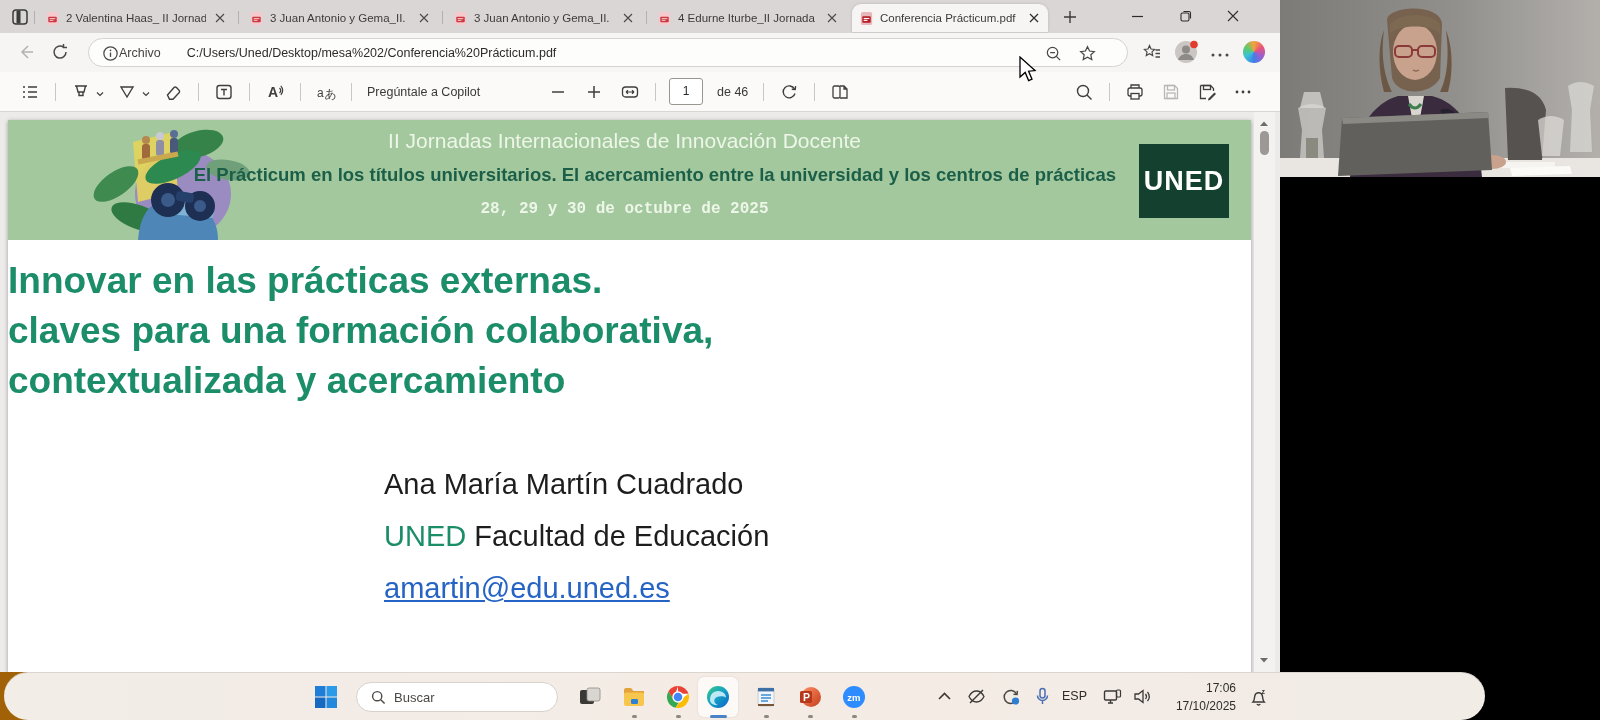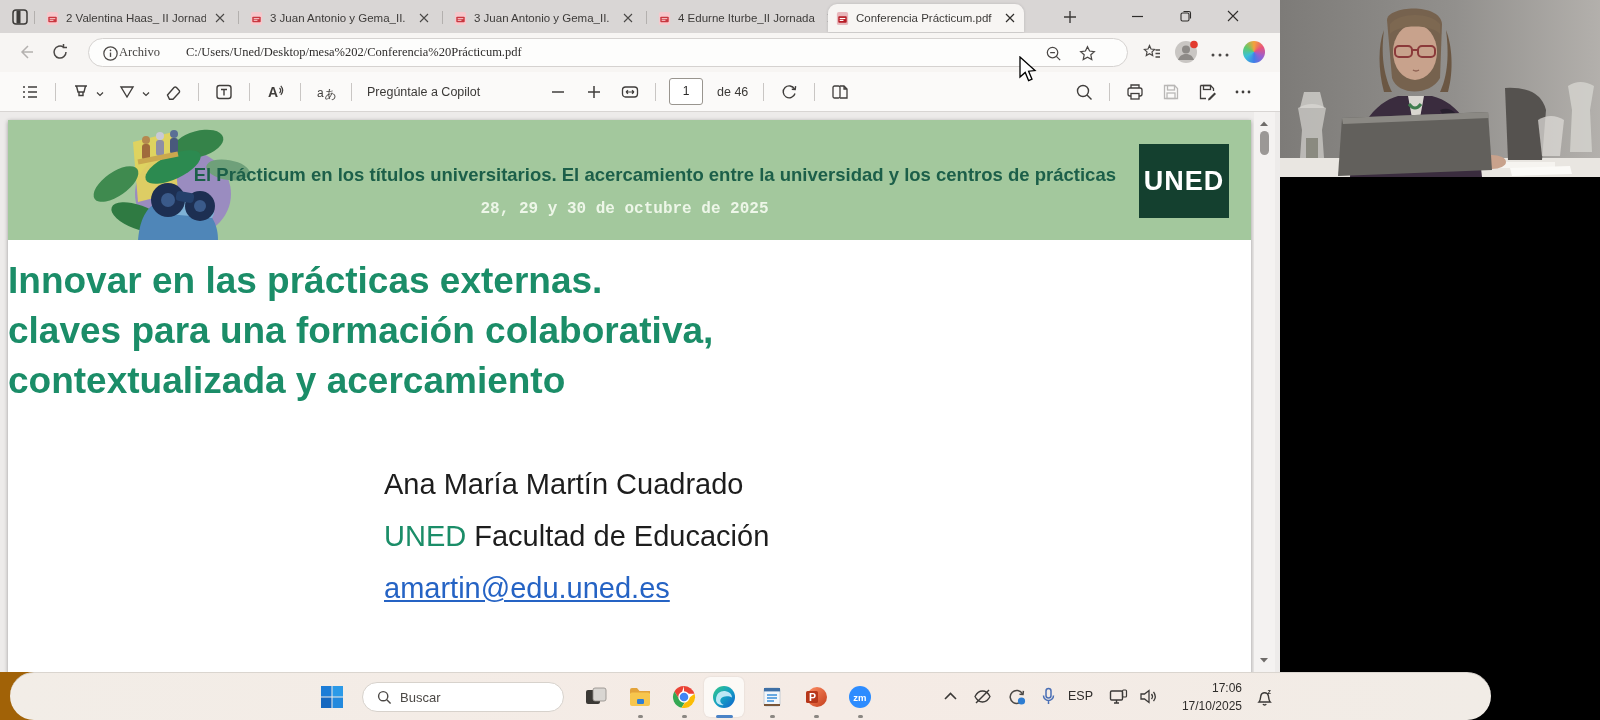--- a/index.html
+++ b/index.html
@@ -17,21 +17,21 @@
   .tab .label { flex:1; white-space:nowrap; overflow:hidden; }
   .tab-divider { position:absolute; top:11px; width:1px; height:13px; background:#b3b0ae; }
   .favicon { width:15px; height:15px; flex:0 0 15px; }
   .tab-close { width:15px; height:15px; flex:0 0 15px; display:flex; align-items:center; justify-content:center; }
   .newtab { position:absolute; top:7px; width:20px; height:20px; }
   .win-ctl { position:absolute; top:0; width:45px; height:32px; display:flex; align-items:center; justify-content:center; }
 
   
   #addrbar { position:absolute; left:0; top:33px; width:1280px; height:39px; background:#f7f5f3; }
   .nav-ic { position:absolute; top:9px; width:20px; height:20px; }
-  #urlpill { position:absolute; left:88px; top:5px; width:1040px; height:29px; background:#fdfdfc; border:1px solid #d5d2d0; border-radius:15px; display:flex; align-items:center; font-size:12.5px; color:#3d3b39;font-family:Liberation Serif, serif; }
+  #urlpill { position:absolute; left:88px; top:5px; width:1040px; height:29px; background:#fdfdfc; border:1px solid #d5d2d0; border-radius:15px; display:flex; align-items:center; font-size:12.5px; color:#3d3b39; }
   #urlpill .badge { margin-left:30px; font-weight:400; color:#454341; }
   #urlpill .url { margin-left:26px; color:#2e2c2b; }
   .pill-ic { position:absolute; top:5px; width:19px; height:19px; }
 
   
   #pdftb { position:absolute; left:0; top:72px; width:1280px; height:40px; background:#fbfaf9; border-bottom:1px solid #d8d5d3; }
   .tb-group { position:absolute; top:0; height:39px; display:flex; align-items:center; }
   .tb-ic { width:20px; height:20px; margin:0 8px; }
   .tb-chev { width:10px; height:10px; margin:4px 4px 0 -4px; }
   .tb-sep { width:1px; height:18px; background:#c9c6c4; margin:0 7px; }
@@ -49,21 +49,21 @@
   #slide-title { position:absolute; left:0; right:0; top:136px; text-align:left; font-weight:700; font-size:37px; line-height:50px; }
   #authors { position:absolute; left:376px; top:338px; font-size:29px; line-height:52px; color:#1d1d1d; }
   #authors .email { text-decoration:underline; }
 
   
   #vscroll { position:absolute; left:1254px; top:112px; width:21px; height:560px; background:#f4f2f1; }
   #vscroll .arr { position:absolute; left:4px; width:12px; height:12px; }
   #vthumb { position:absolute; left:6px; top:19px; width:9px; height:24px; background:#9b9896; border-radius:5px; }
 
   
-  #taskbar { position:absolute; left:10px; top:672px; width:1481px; height:48px; background:linear-gradient(90deg,#f2ede7 0%,#f5ebe5 55%,#f1ece6 100%); border-top:1px solid #dad5cf;border-radius:24px; }
+  #taskbar { position:absolute; left:4px; top:672px; width:1481px; height:48px; background:linear-gradient(90deg,#f2ede7 0%,#f5ebe5 55%,#f1ece6 100%); border-top:1px solid #dad5cf;border-radius:24px; }
   .tk-ic { position:absolute; top:12px; width:24px; height:24px; }
   #tk-search { position:absolute; left:352px; top:9px; width:202px; height:30px; background:#fff; border:1px solid #d7d2cc; border-radius:15px; display:flex; align-items:center; font-size:13px; color:#4b4845; }
   .tk-dot { position:absolute; top:42px; width:5px; height:3px; border-radius:2px; background:#8b8782; }
   #edge-hl { position:absolute; left:694px; top:4px; width:40px; height:40px; background:#fcf9f6; border-radius:6px; box-shadow:0 0 2px rgba(0,0,0,.12); }
   #edge-bar { position:absolute; left:706px; top:42px; width:17px; height:3px; border-radius:2px; background:#4a83c6; }
   .tray-ic { position:absolute; top:13px; width:21px; height:21px; }
   #clock { position:absolute; left:1150px; top:6px; width:82px; text-align:right; font-size:12px; color:#2f2d2b; line-height:18px; }
 
   
   #webcam { position:absolute; left:1280px; top:0; width:320px; height:177px; background:#000; }
@@ -139,21 +139,21 @@
           <rect x="5" y="9.4" width="4" height="1.1" fill="#f6c9cd"></rect>
         </svg>
       <span class="label">4 Edurne Iturbe_II Jornada</span>
       <span class="tab-close">
           <svg width="10" height="10" viewBox="0 0 10 10">
             <path d="M1 1 L9 9 M9 1 L1 9" stroke="#4a4846" stroke-width="1.1"></path>
           </svg>
         </span>
     </div>
 
-    <div class="tab active" style="left:828px">
+    <div class="tab active" style="left:852px">
       <svg class="favicon" viewBox="0 0 16 16">
           <rect x="2" y="1" width="12" height="14" rx="2" fill="#e8b7bc"></rect>
           <rect x="3.5" y="5.5" width="9" height="7" rx="1" fill="#b71c25"></rect>
           <rect x="5" y="7.4" width="6" height="1.2" fill="#fff"></rect>
           <rect x="5" y="9.4" width="4" height="1.2" fill="#fff"></rect>
         </svg>
       <span class="label">Conferencia Prácticum.pdf</span>
       <span class="tab-close">
           <svg width="10" height="10" viewBox="0 0 10 10">
             <path d="M1 1 L9 9 M9 1 L1 9" stroke="#2f2d2b" stroke-width="1.2"></path>
@@ -353,20 +353,21 @@
             <circle cx="68" cy="18" r="4" fill="#b5884f"></circle>
               <rect x="64" y="22" width="8" height="16" rx="3" fill="#a06a3c"></rect>
             <circle cx="82" cy="14" r="4" fill="#c9c9d6"></circle>
               <rect x="78" y="18" width="8" height="16" rx="3" fill="#8e8ea6"></rect>
             <circle cx="96" cy="12" r="4" fill="#5a6f95"></circle>
               <rect x="92" y="16" width="8" height="16" rx="3" fill="#49597c"></rect>
             <path d="M60 40 L100 32" stroke="#caa84e" stroke-width="5"></path>
           </g>
         </svg>
 
+        <div class="banner-l1" style="color: rgb(237, 246, 232);">II Jornadas Internacionales de Innovación Docente</div>
         <div class="banner-l2" style="color: rgb(28, 95, 73);">El Prácticum en los títulos universitarios. El acercamiento entre la universidad y los centros de prácticas</div>
         <div class="banner-l3" style="color: rgb(237, 246, 232); font-family: Liberation Mono, monospace;">28, 29 y 30 de octubre de 2025</div>
         <div id="uned-logo" style="background: rgb(20, 64, 47);">UNED</div>
       </div>
 
       <div id="slide-title" style="color: rgb(27, 141, 104);">
         <div>Innovar en las prácticas externas.</div>
         <div>claves para una formación colaborativa,</div>
         <div>contextualizada y acercamiento</div>
       </div>

